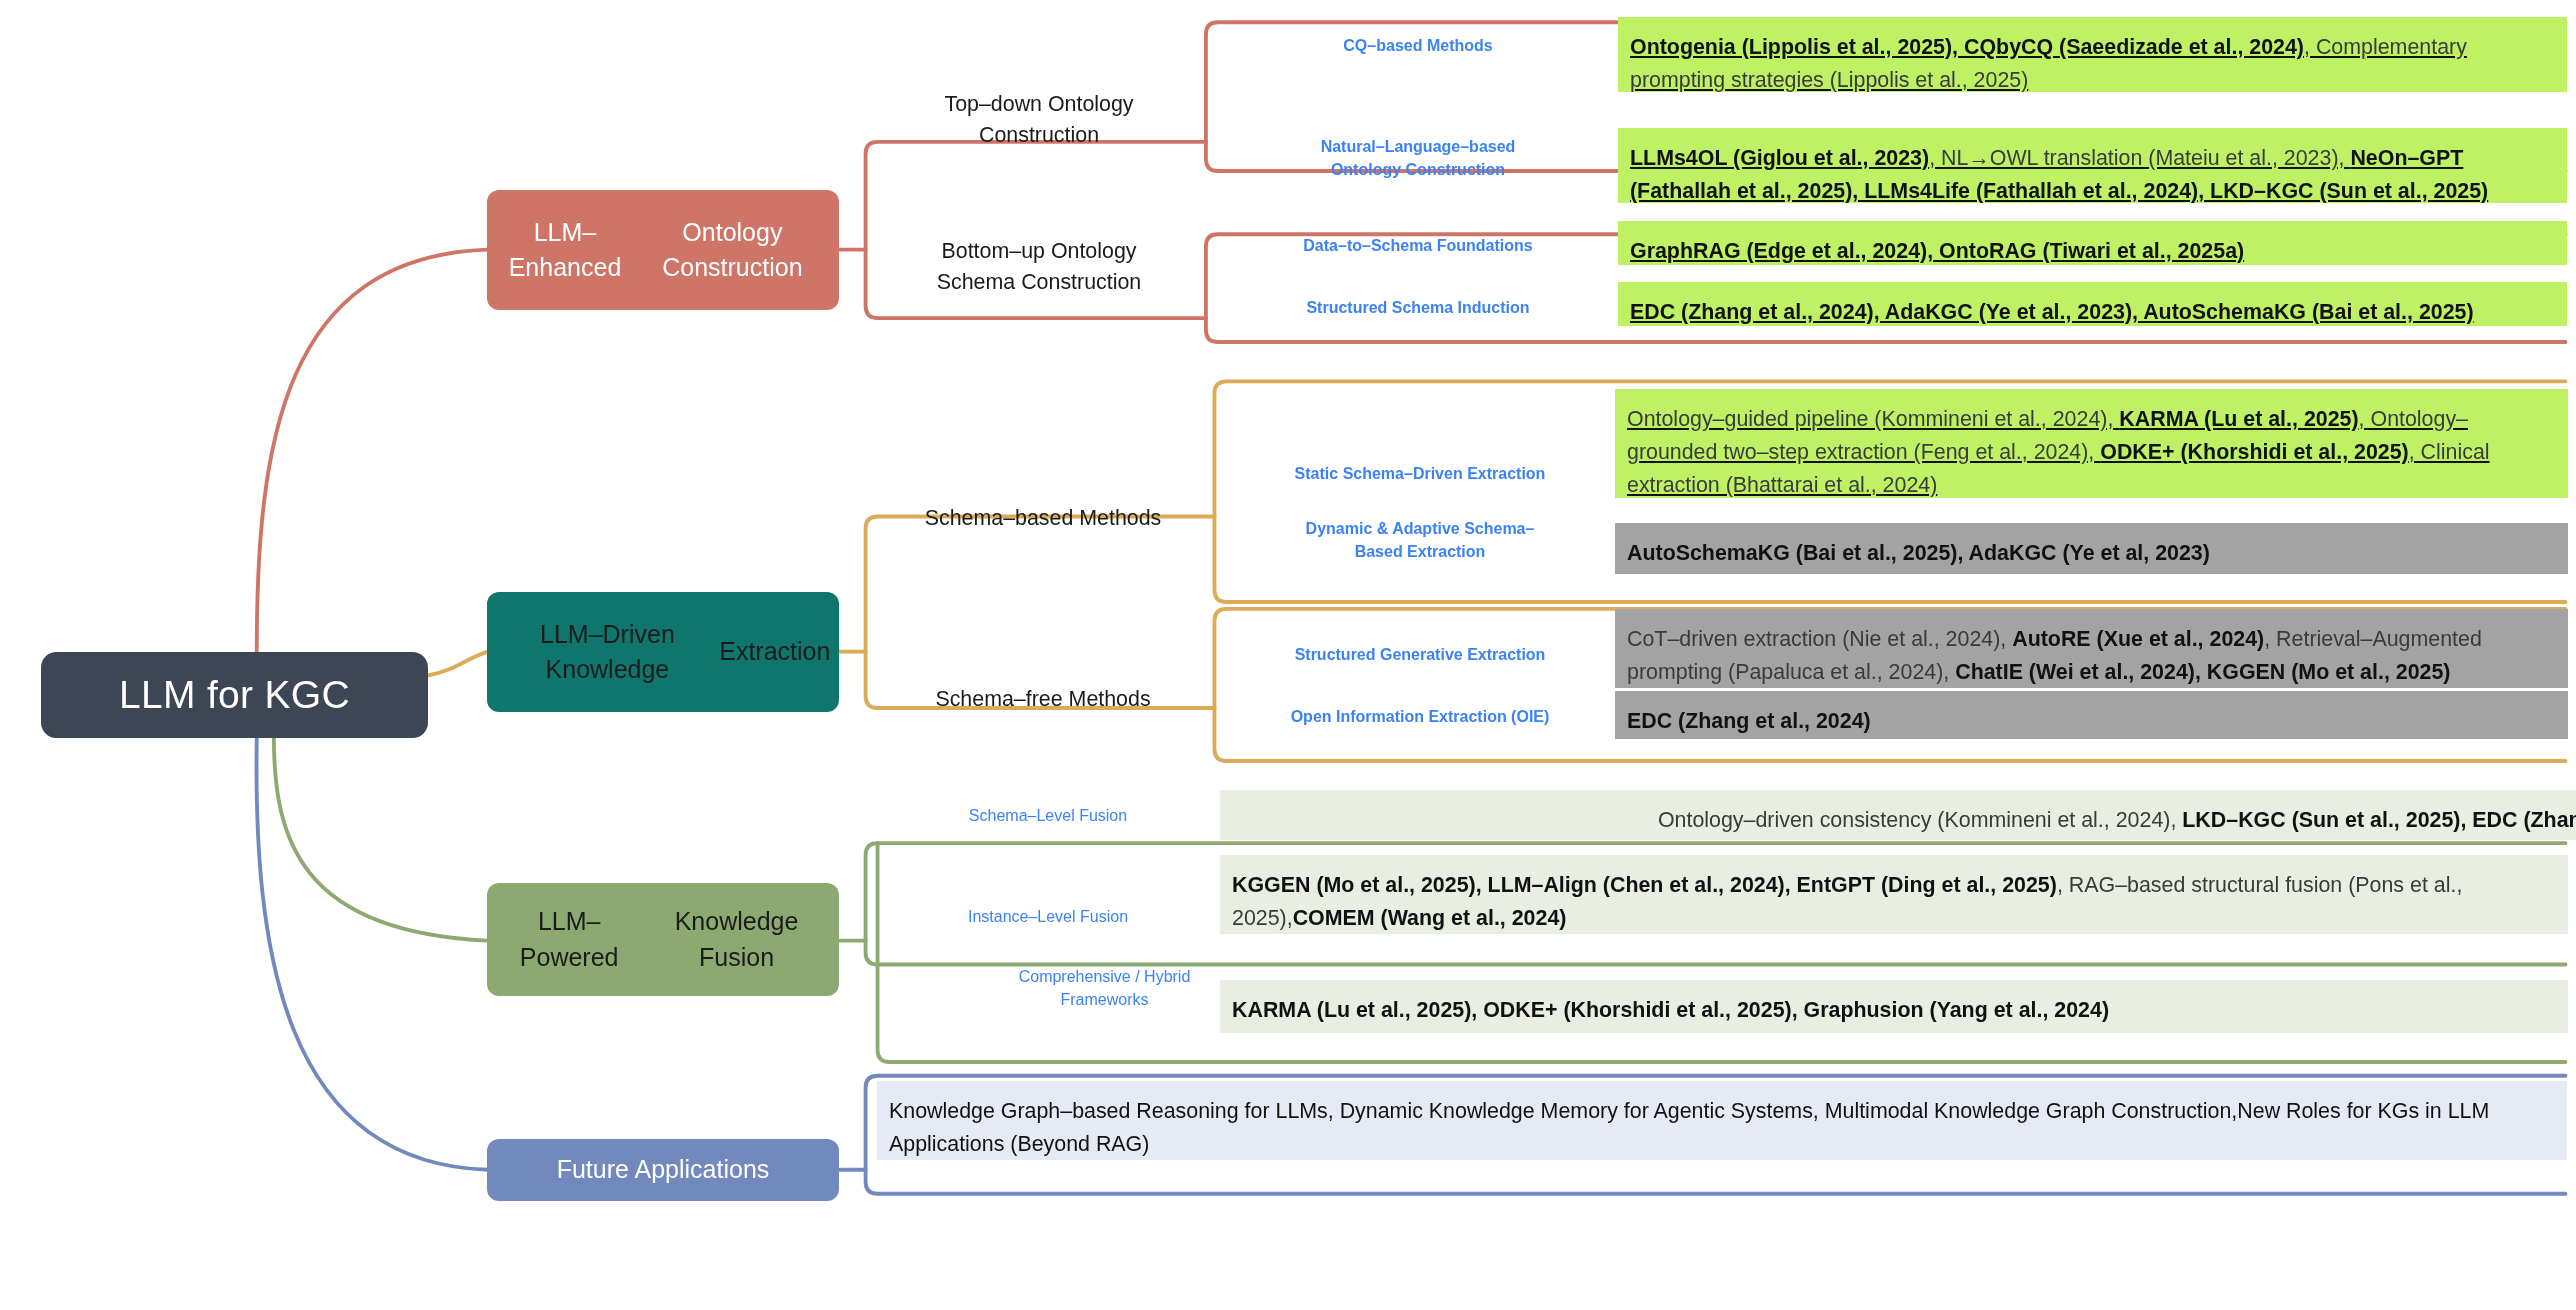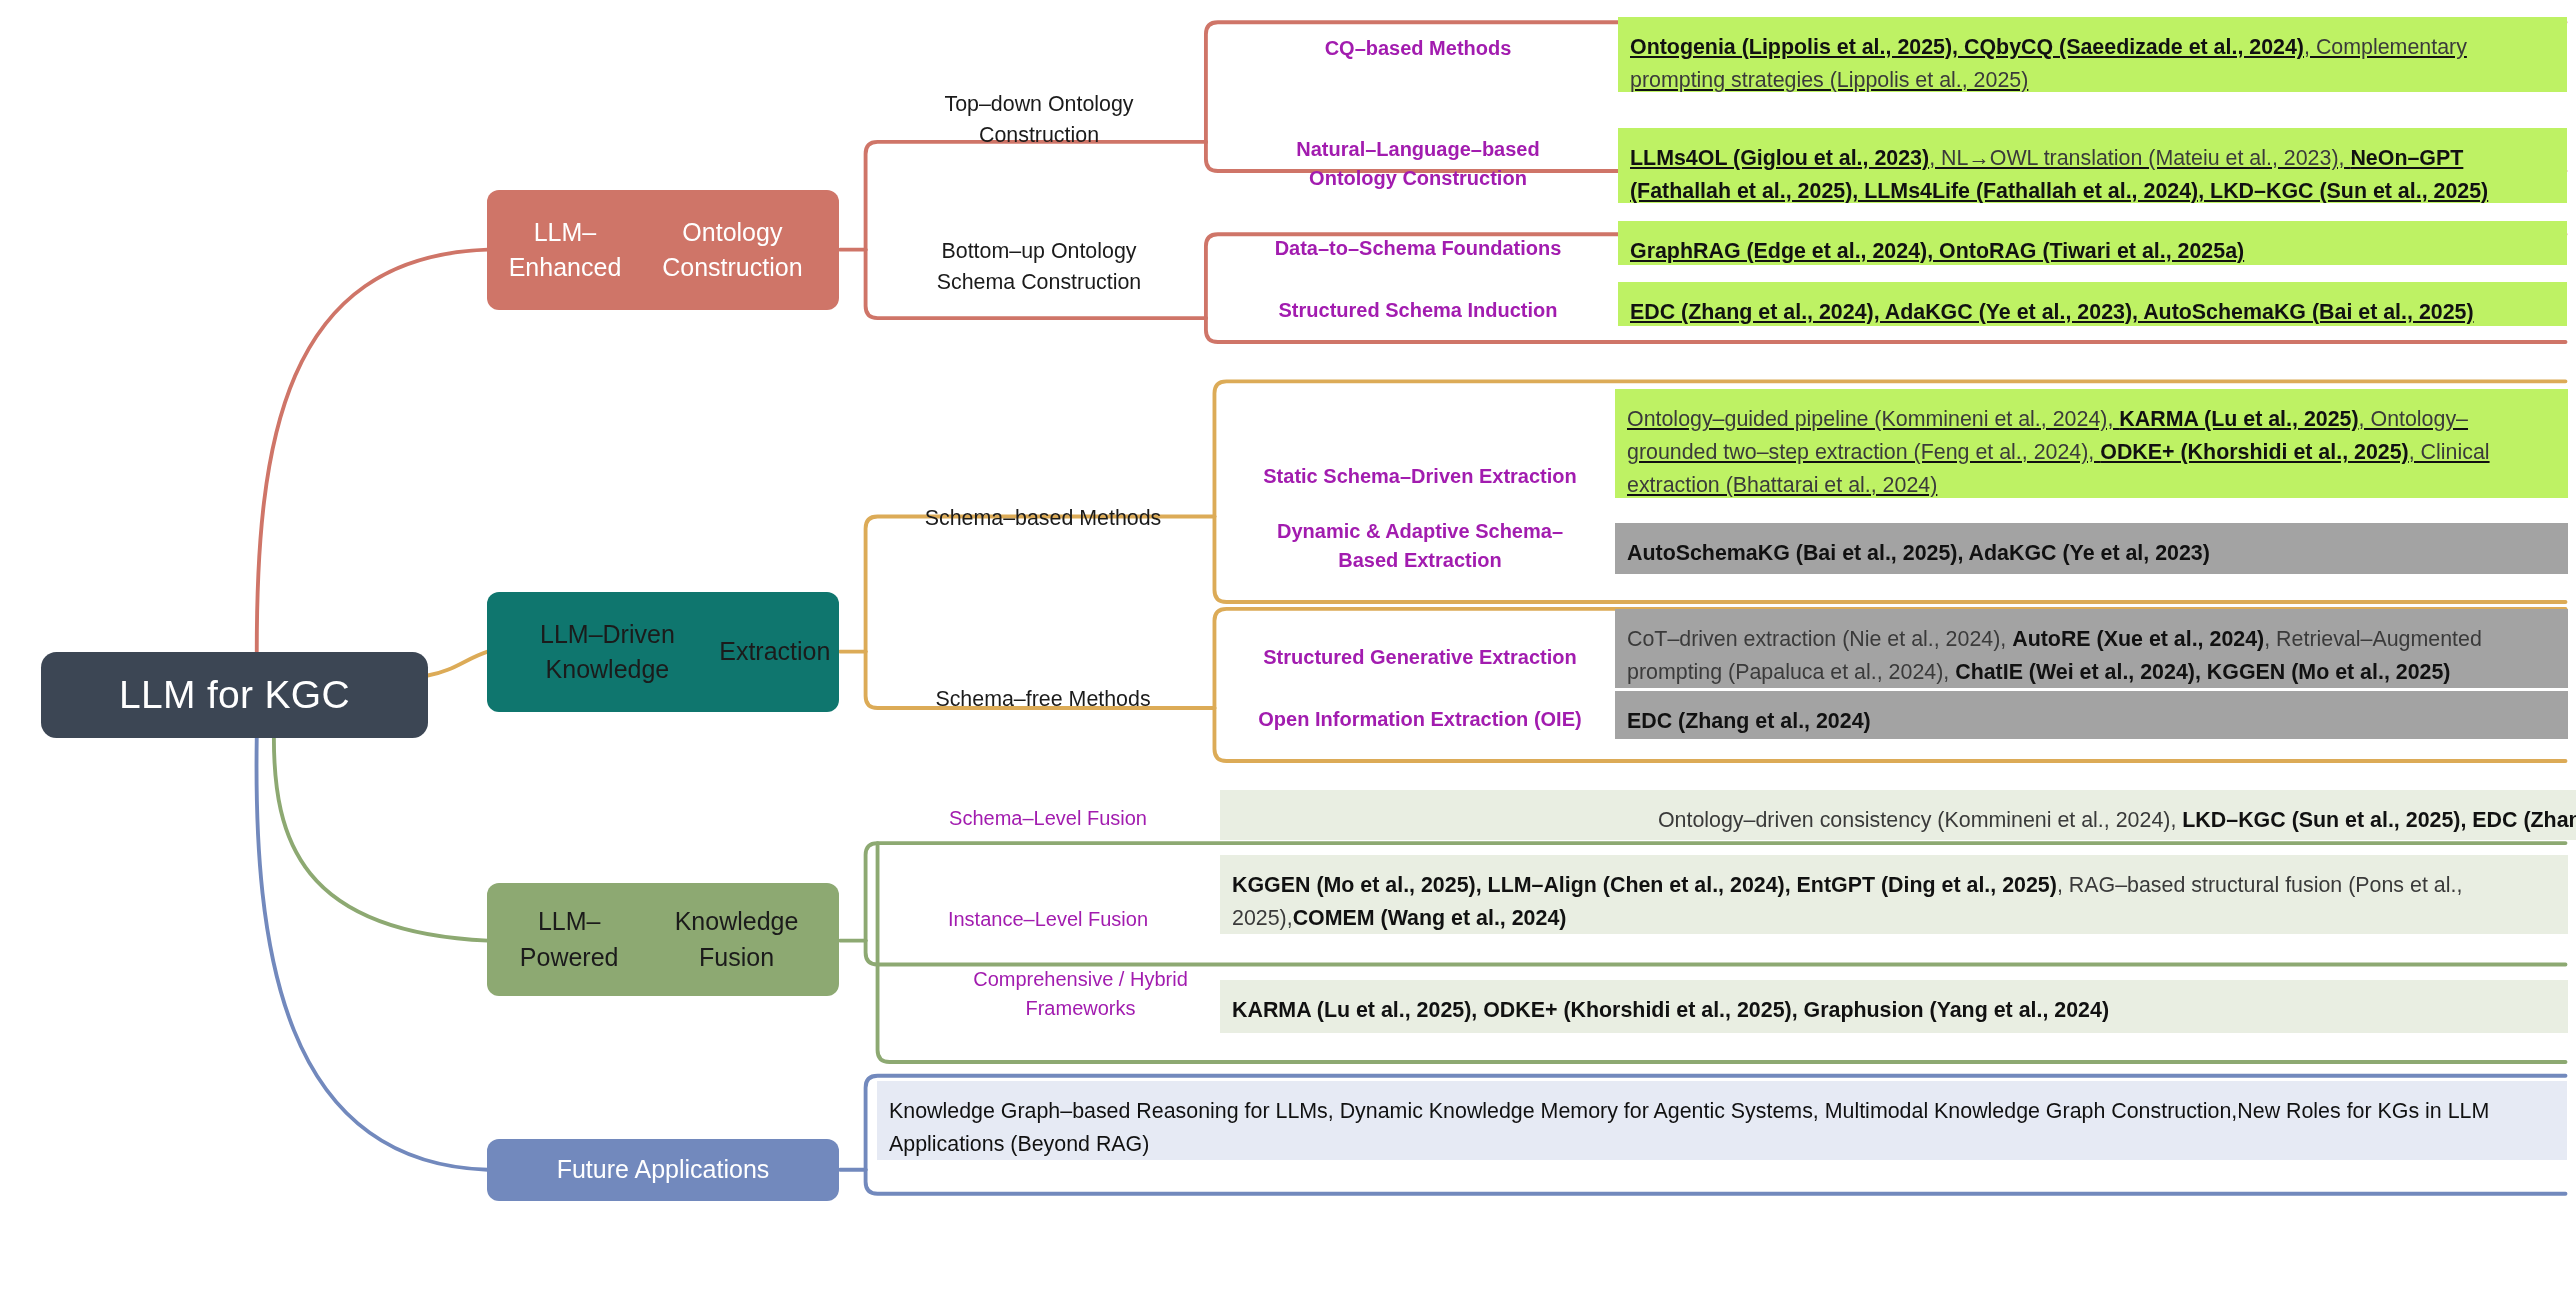--- a/index.html
+++ b/index.html
@@ -35,21 +35,21 @@
   .mid-label{
     position:absolute;
     text-align:center;
     font-size:21.4px;line-height:1.45;color:#1b1b1b;
   }
 
   
   .leaf-label{
     position:absolute;
     text-align:center;
-    font-size:20px;line-height:1.45;color:#a21caf;font-weight:bold;
+    font-size:16px;line-height:1.45;color:#3b82f6;font-weight:bold;
   }
   .leaf-content{
     position:absolute;
     font-size:21.4px;line-height:1.55;color:#111111;
     padding:13.7px 12px 13.7px 12px;
     box-sizing:border-box;
   }
   .leaf-content b{font-weight:bold;}
   .leaf-content i{font-style:normal;color:#3a3a3a;font-weight:normal;}
 
@@ -187,21 +187,21 @@
   <div class="leaf-label" style="left:877px;top:804px;width:342px;font-weight:normal;">
     <span>Schema–Level Fusion</span>
   </div>
   <div class="leaf-content tint-green" style="left:1220px;top:790px;width:1508px;height:50px;text-align:right;"><i>Ontology–driven consistency (Kommineni et al., 2024), </i><b>LKD–KGC (Sun et al., 2025), EDC (Zhang et al., 2024)</b></div>
 
   <div class="leaf-label" style="left:877px;top:905px;width:342px;font-weight:normal;">
     <span>Instance–Level Fusion</span>
   </div>
   <div class="leaf-content tint-green" style="left:1220px;top:855px;width:1348px;height:79px;"><b>KGGEN (Mo et al., 2025), LLM–Align (Chen et al., 2024), EntGPT (Ding et al., 2025)</b><i>, RAG–based structural fusion (Pons et al., 2025),</i><b>COMEM (Wang et al., 2024)</b></div>
 
-  <div class="leaf-label" style="left:877px;top:965px;width:407px;font-weight:normal;">
+  <div class="leaf-label" style="left:877px;top:965px;width:407px;font-weight:normal;padding-left:24px;">
     <span>Comprehensive / Hybrid</span><br>
     <span>Frameworks</span>
   </div>
   <div class="leaf-content tint-green" style="left:1220px;top:980px;width:1348px;height:53px;"><b>KARMA (Lu et al., 2025), ODKE+ (Khorshidi et al., 2025), Graphusion (Yang et al., 2024)</b></div>
 
   <div class="branch-node" style="top:1139px;height:62px;background:#7289bd;color:#ffffff;">
     <span>Future Applications</span>
   </div>
   <div class="leaf-content tint-blue" style="left:877px;top:1081px;width:1690px;height:79px;">Knowledge Graph–based Reasoning for LLMs, Dynamic Knowledge Memory for Agentic Systems, Multimodal Knowledge Graph Construction,New Roles for KGs in LLM Applications (Beyond RAG)</div>
 

